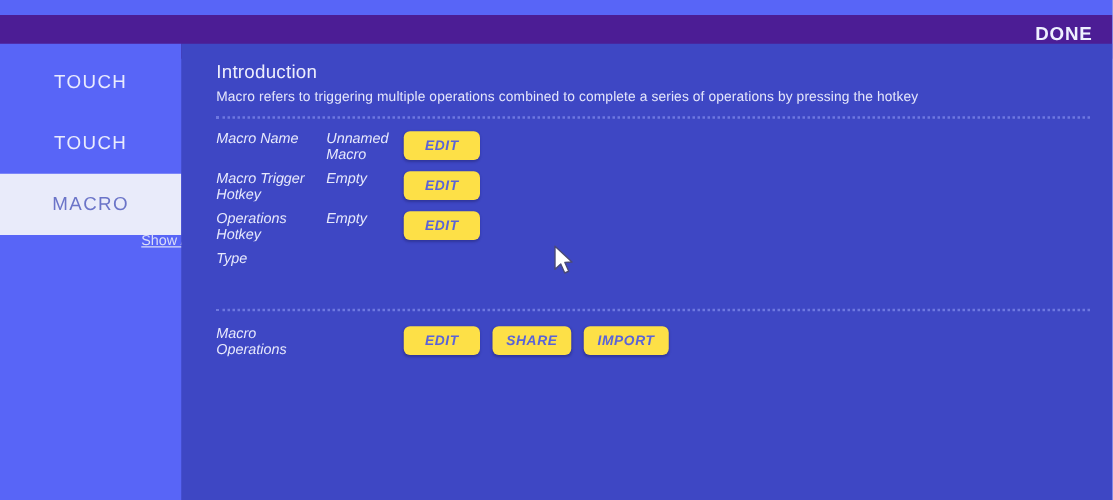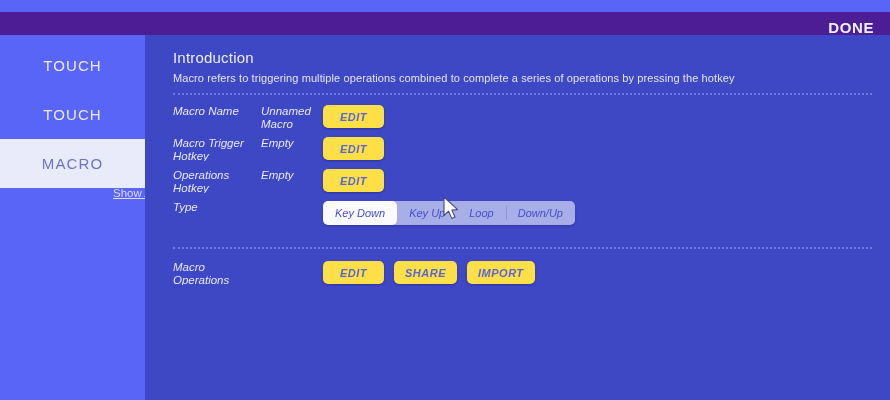--- a/index.html
+++ b/index.html
@@ -207,26 +207,20 @@
 
     <div class="row">
       <div class="row-label">Operations Hotkey</div>
       <div class="row-value">Empty</div>
       <div class="btn">EDIT</div>
     </div>
 
     <div class="row" id="type-row">
       <div class="row-label">Type</div>
       <div class="row-value"></div>
-      <div class="segmented">
-        <div class="seg selected">Key Down</div>
-        <div class="seg">Key Up</div>
-        <div class="seg">Loop</div>
-        <div class="seg sep">Down/Up</div>
-      </div>
     </div>
 
     <div class="divider d2"></div>
 
     <div class="row">
       <div class="row-label">Macro Operations</div>
       <div class="row-value"></div>
       <div class="btn">EDIT</div>
       <div class="btn">SHARE</div>
       <div class="btn">IMPORT</div>

